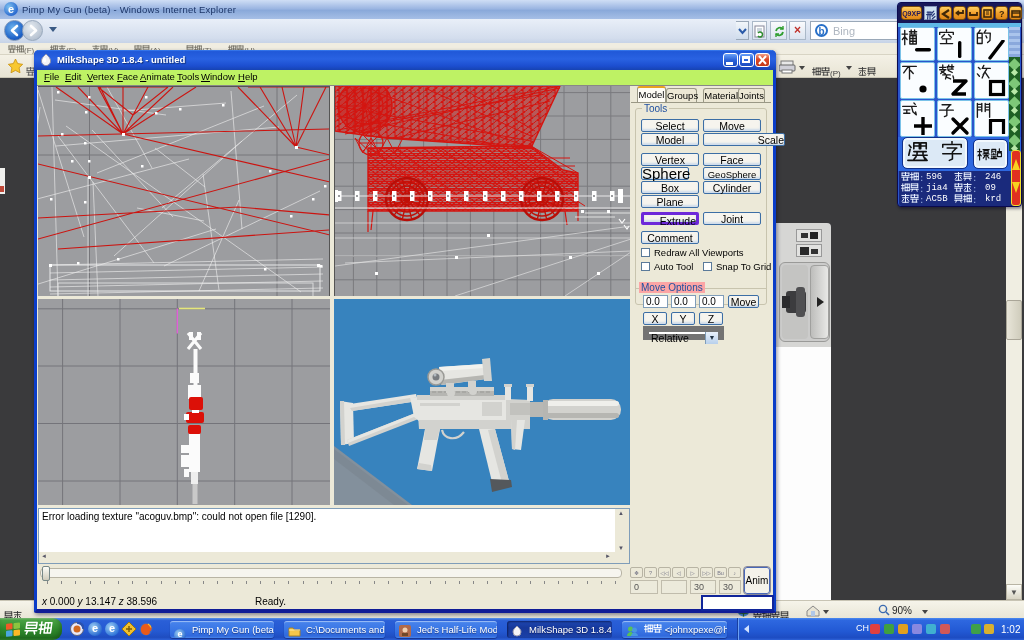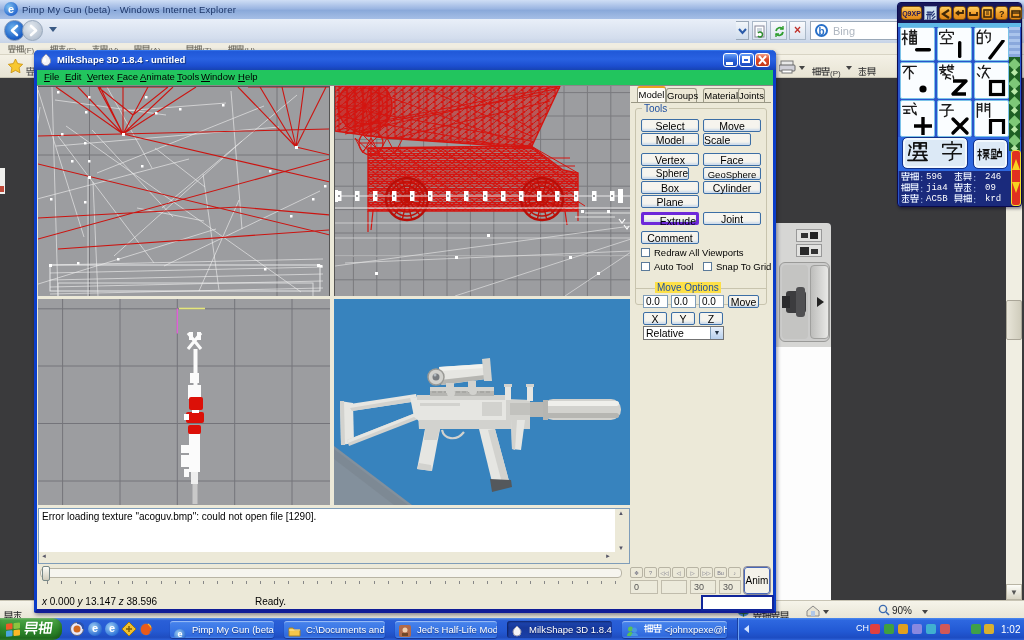--- a/index.html
+++ b/index.html
@@ -180,21 +180,21 @@
       </span>
       <span class="ab" style="left:705px;top:3px;width:15px;height:14px;border-radius:3px;border:1px solid #fff;background:linear-gradient(#68a0f8,#2a62d8 50%,#1c4cc0)">
         <span class="ab" style="left:2px;top:2px;width:8px;height:7px;border:2px solid #fff;border-top-width:3px"></span>
       </span>
       <span class="ab" style="left:721px;top:3px;width:15px;height:14px;border-radius:3px;border:1px solid #fff;background:linear-gradient(#f0a088,#dc4828 45%,#c03818)">
         <svg class="ab" style="left:1px;top:1px" width="11" height="10">
           <path d="M2 1l7 8M9 1L2 9" stroke="#fff" stroke-width="2"></path>
         </svg>
       </span>
     </div>
-    <div class="ab" style="left:0;top:20px;width:736px;height:15px;background:#22c55e;font-size:9.5px;color:#000">
+    <div class="ab" style="left:0;top:20px;width:736px;height:15px;background:#bef264;font-size:9.5px;color:#000">
       <span class="ab" style="left:7px;top:1px"><u style="text-decoration:underline">F</u>ile</span>
       <span class="ab" style="left:28px;top:1px"><u style="text-decoration:underline">E</u>dit</span>
       <span class="ab" style="left:50px;top:1px"><u style="text-decoration:underline">V</u>ertex</span>
       <span class="ab" style="left:80px;top:1px"><u style="text-decoration:underline">F</u>ace</span>
       <span class="ab" style="left:103px;top:1px"><u style="text-decoration:underline">A</u>nimate</span>
       <span class="ab" style="left:140px;top:1px"><u style="text-decoration:underline">T</u>ools</span>
       <span class="ab" style="left:164px;top:1px"><u style="text-decoration:underline">W</u>indow</span>
       <span class="ab" style="left:201px;top:1px"><u style="text-decoration:underline">H</u>elp</span>
     </div>
     <div class="ab" style="left:0;top:35px;width:736px;height:1px;background:#888"></div>
@@ -401,48 +401,48 @@
       <span class="ab" style="left:35px;top:2px;width:31px;height:14px;background:#ece7d4;border:1px solid #9a9886;border-bottom:0;border-radius:3px 3px 0 0;text-align:center;font-size:9.5px;line-height:13px;white-space:nowrap">Groups</span>
       <span class="ab" style="left:72px;top:2px;width:41px;height:14px;background:#ece7d4;border:1px solid #9a9886;border-bottom:0;border-radius:3px 3px 0 0;text-align:center;font-size:9.5px;line-height:13px;white-space:nowrap">Materials</span>
       <span class="ab" style="left:107px;top:2px;width:27px;height:14px;background:#ece7d4;border:1px solid #9a9886;border-bottom:0;border-radius:3px 3px 0 0;text-align:center;font-size:9.5px;line-height:13px;white-space:nowrap">Joints</span>
       <div class="ab" style="left:0;top:16px;width:140px;height:1px;background:#9a9886"></div>
       <div class="ab" style="left:4px;top:22px;width:132px;height:197px;border:1px solid #c8c4ae;border-radius:3px">
         <span class="ab" style="left:6px;top:-6px;background:#ece9d8;padding:0 2px;color:#2050a0;font-size:10px">Tools</span>
       </div>
       <span class="ab" style="left:10px;top:33px;width:58px;height:13px;background:#f6f4ee;border:1px solid #3c6ea5;border-radius:2px;box-shadow:inset 0 -2px 2px #cfdcea;text-align:center;font-size:10.5px;line-height:12px;color:#000">Select</span>
       <span class="ab" style="left:72px;top:33px;width:58px;height:13px;background:#f6f4ee;border:1px solid #3c6ea5;border-radius:2px;box-shadow:inset 0 -2px 2px #cfdcea;text-align:center;font-size:10.5px;line-height:12px;color:#000">Move</span>
       <span class="ab" style="left:10px;top:47px;width:58px;height:13px;background:#f6f4ee;border:1px solid #3c6ea5;border-radius:2px;box-shadow:inset 0 -2px 2px #cfdcea;text-align:center;font-size:10.5px;line-height:12px;color:#000">Model</span>
-      <span class="ab" style="left:72px;top:47px;width:48px;height:13px;background:#f6f4ee;border:1px solid #3c6ea5;border-radius:2px;box-shadow:inset 0 -2px 2px #cfdcea;text-align:left;font-size:10.5px;line-height:12px;color:#000">Scale</span>
+      <span class="ab" style="left:72px;top:47px;width:82px;height:13px;background:#f6f4ee;border:1px solid #3c6ea5;border-radius:2px;box-shadow:inset 0 -2px 2px #cfdcea;text-align:right;font-size:10.5px;line-height:12px;color:#000">Scale</span>
       <span class="ab" style="left:10px;top:67px;width:58px;height:13px;background:#f6f4ee;border:1px solid #3c6ea5;border-radius:2px;box-shadow:inset 0 -2px 2px #cfdcea;text-align:center;font-size:10.5px;line-height:12px;color:#000">Vertex</span>
       <span class="ab" style="left:72px;top:67px;width:58px;height:13px;background:#f6f4ee;border:1px solid #3c6ea5;border-radius:2px;box-shadow:inset 0 -2px 2px #cfdcea;text-align:center;font-size:10.5px;line-height:12px;color:#000">Face</span>
-      <span class="ab" style="left:10px;top:81px;width:48px;height:13px;background:#f6f4ee;border:1px solid #3c6ea5;border-radius:2px;box-shadow:inset 0 -2px 2px #cfdcea;text-align:right;font-size:10px;line-height:12px;color:#000">Sphere</span>
+      <span class="ab" style="left:10px;top:81px;width:48px;height:13px;background:#f6f4ee;border:1px solid #3c6ea5;border-radius:2px;box-shadow:inset 0 -2px 2px #cfdcea;text-align:center;font-size:15px;line-height:12px;color:#000">Sphere</span>
       <span class="ab" style="left:72px;top:81px;width:58px;height:13px;background:#f6f4ee;border:1px solid #3c6ea5;border-radius:2px;box-shadow:inset 0 -2px 2px #cfdcea;text-align:center;font-size:10.5px;line-height:12px;color:#000"><span style="font-size:9.5px">GeoSphere</span></span>
       <span class="ab" style="left:10px;top:95px;width:58px;height:13px;background:#f6f4ee;border:1px solid #3c6ea5;border-radius:2px;box-shadow:inset 0 -2px 2px #cfdcea;text-align:center;font-size:10.5px;line-height:12px;color:#000">Box</span>
       <span class="ab" style="left:72px;top:95px;width:58px;height:13px;background:#f6f4ee;border:1px solid #3c6ea5;border-radius:2px;box-shadow:inset 0 -2px 2px #cfdcea;text-align:center;font-size:10.5px;line-height:12px;color:#000">Cylinder</span>
       <span class="ab" style="left:10px;top:109px;width:58px;height:13px;background:#f6f4ee;border:1px solid #3c6ea5;border-radius:2px;box-shadow:inset 0 -2px 2px #cfdcea;text-align:center;font-size:10.5px;line-height:12px;color:#000">Plane</span>
       <span class="ab" style="left:10px;top:126px;width:58px;height:13px;background:#f6f4ee;border:3px solid #6d28d9;border-radius:2px;box-shadow:inset 0 -2px 2px #cfdcea;text-align:right;font-size:10.5px;line-height:12px;color:#000">Extrude</span>
       <span class="ab" style="left:72px;top:126px;width:58px;height:13px;background:#f6f4ee;border:1px solid #3c6ea5;border-radius:2px;box-shadow:inset 0 -2px 2px #cfdcea;text-align:center;font-size:10.5px;line-height:12px;color:#000">Joint</span>
       <span class="ab" style="left:10px;top:145px;width:58px;height:13px;background:#f6f4ee;border:1px solid #3c6ea5;border-radius:2px;box-shadow:inset 0 -2px 2px #cfdcea;text-align:center;font-size:10.5px;line-height:12px;color:#000">Comment</span>
       <span class="ab" style="left:10px;top:162px;width:9px;height:9px;background:#fff;border:1px solid #5a7a9a"></span>
       <span class="ab" style="left:23px;top:161px;font-size:9.5px;white-space:nowrap">Redraw All Viewports</span>
       <span class="ab" style="left:10px;top:176px;width:9px;height:9px;background:#fff;border:1px solid #5a7a9a"></span>
       <span class="ab" style="left:23px;top:175px;font-size:9.5px;white-space:nowrap">Auto Tool</span>
       <span class="ab" style="left:72px;top:176px;width:9px;height:9px;background:#fff;border:1px solid #5a7a9a"></span>
       <span class="ab" style="left:85px;top:175px;font-size:9.5px;white-space:nowrap">Snap To Grid</span>
       <div class="ab" style="left:4px;top:202px;width:132px;height:56px;border-top:1px solid #c8c4ae">
-        <span class="ab" style="left:20px;top:-7px;background:#fde047;padding:0 2px;color:#2050a0;font-size:10px">Move Options</span>
+        <span class="ab" style="left:4px;top:-7px;background:#fca5a5;padding:0 2px;color:#2050a0;font-size:10px">Move Options</span>
       </div>
       <span class="ab" style="left:12px;top:209px;width:25px;height:13px;background:#fff;border:1px solid #7f9db9;font-size:10px;padding-left:2px;line-height:12px">0.0</span>
       <span class="ab" style="left:40px;top:209px;width:25px;height:13px;background:#fff;border:1px solid #7f9db9;font-size:10px;padding-left:2px;line-height:12px">0.0</span>
       <span class="ab" style="left:68px;top:209px;width:25px;height:13px;background:#fff;border:1px solid #7f9db9;font-size:10px;padding-left:2px;line-height:12px">0.0</span>
       <span class="ab" style="left:97px;top:209px;width:31px;height:13px;background:#f6f4ee;border:1px solid #3c6ea5;border-radius:2px;box-shadow:inset 0 -2px 2px #cfdcea;text-align:center;font-size:10.5px;line-height:12px;color:#000">Move</span>
       <span class="ab" style="left:12px;top:226px;width:24px;height:13px;background:#f6f4ee;border:1px solid #3c6ea5;border-radius:2px;box-shadow:inset 0 -2px 2px #cfdcea;text-align:center;font-size:10.5px;line-height:12px;color:#000">X</span>
       <span class="ab" style="left:40px;top:226px;width:24px;height:13px;background:#f6f4ee;border:1px solid #3c6ea5;border-radius:2px;box-shadow:inset 0 -2px 2px #cfdcea;text-align:center;font-size:10.5px;line-height:12px;color:#000">Y</span>
       <span class="ab" style="left:68px;top:226px;width:24px;height:13px;background:#f6f4ee;border:1px solid #3c6ea5;border-radius:2px;box-shadow:inset 0 -2px 2px #cfdcea;text-align:center;font-size:10.5px;line-height:12px;color:#000">Z</span>
-      <span class="ab" style="left:12px;top:240px;width:81px;height:14px;background:#fff;border:1px solid #737373;font-size:10.5px;padding-left:2px;line-height:13px">Relative<span class="ab" style="right:0;top:0;width:13px;height:12px;background:linear-gradient(#e8f0fa,#b8d0ec);border-left:1px solid #7f9db9;text-align:center;font-size:7px;line-height:12px;color:#234">▼</span></span>
+      <span class="ab" style="left:12px;top:240px;width:81px;height:14px;background:#fff;border:6px solid #737373;font-size:10.5px;padding-left:2px;line-height:13px">Relative<span class="ab" style="right:0;top:0;width:13px;height:12px;background:linear-gradient(#e8f0fa,#b8d0ec);border-left:1px solid #7f9db9;text-align:center;font-size:7px;line-height:12px;color:#234">▼</span></span>
     </div>
     <div class="ab" style="left:1px;top:458px;width:592px;height:56px;background:#fff;border:1px solid #7f9db9">
       <span class="ab" style="left:3px;top:2px;font-size:10px;color:#000">Error loading texture "acoguv.bmp": could not open file [1290].</span>
       <span class="ab" style="right:0;top:0;width:14px;height:54px;background:#ece9d8">
         <span class="ab" style="left:3px;top:1px;font-size:6px;color:#556">▲</span>
         <span class="ab" style="left:3px;bottom:12px;font-size:6px;color:#556">▼</span>
       </span>
       <span class="ab" style="left:0;bottom:0;width:576px;height:11px;background:#ece9d8">
         <span class="ab" style="left:2px;top:1px;font-size:6px;color:#556">◄</span>
         <span class="ab" style="right:4px;top:1px;font-size:6px;color:#556">►</span>

